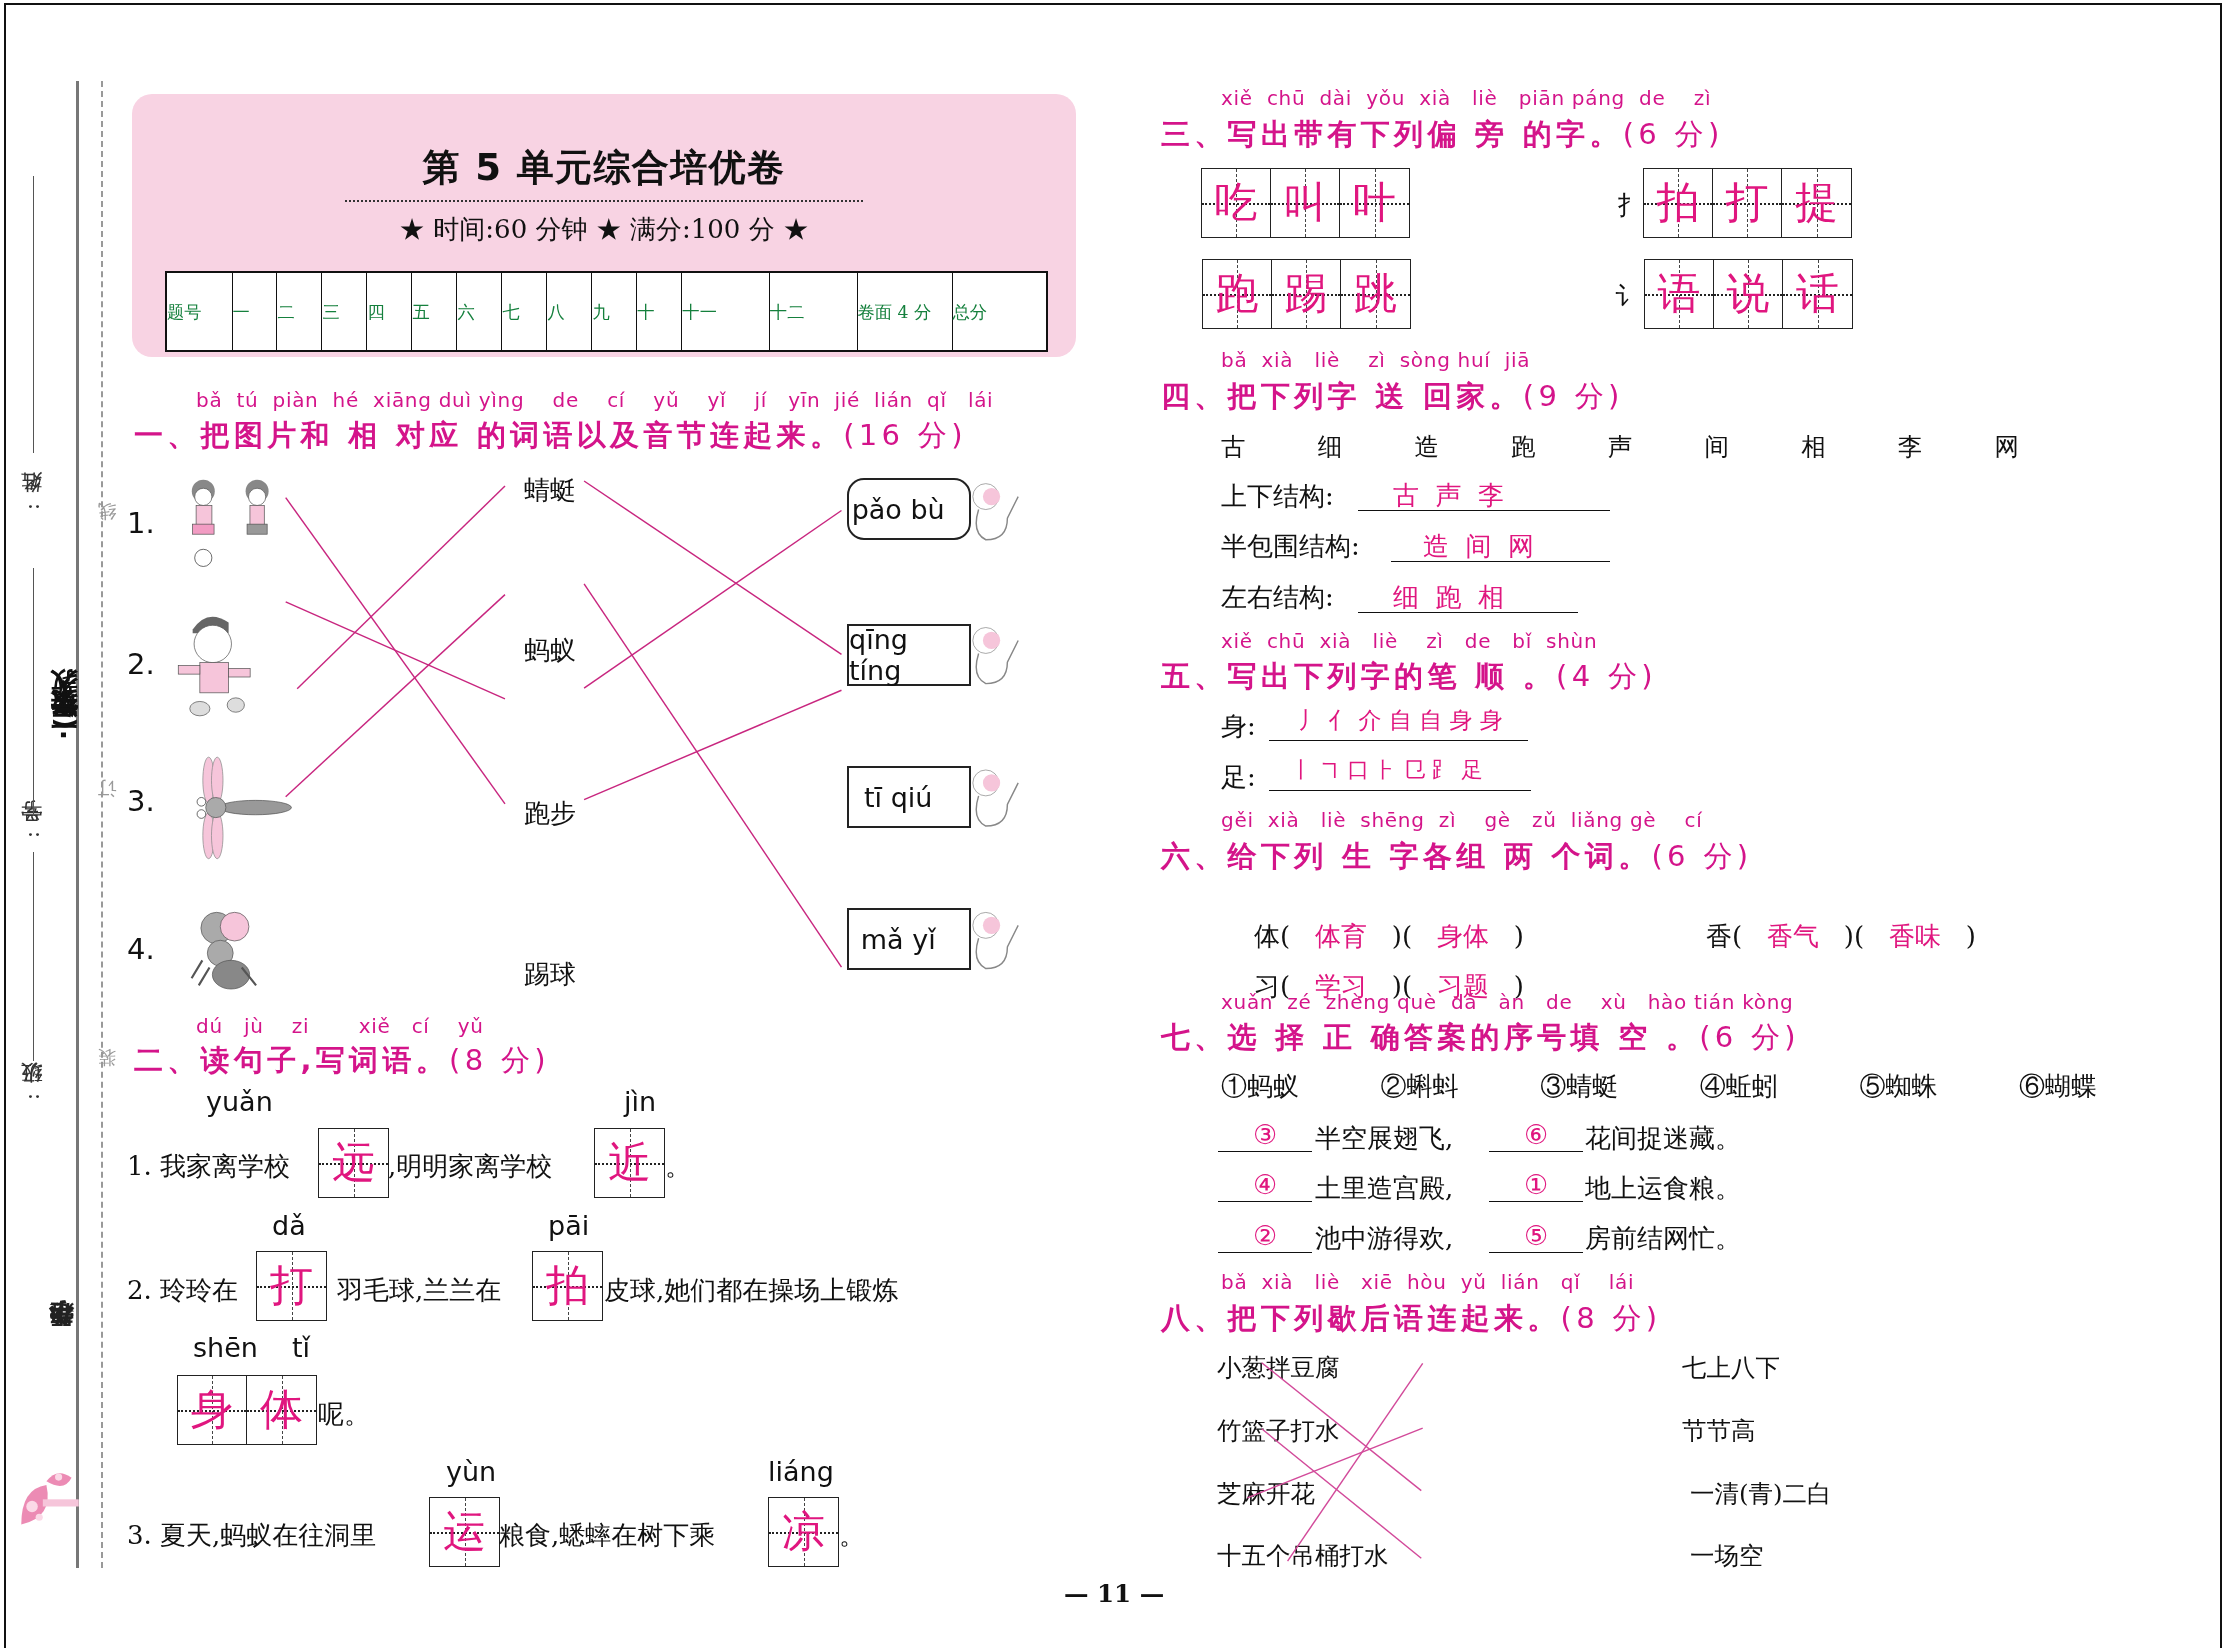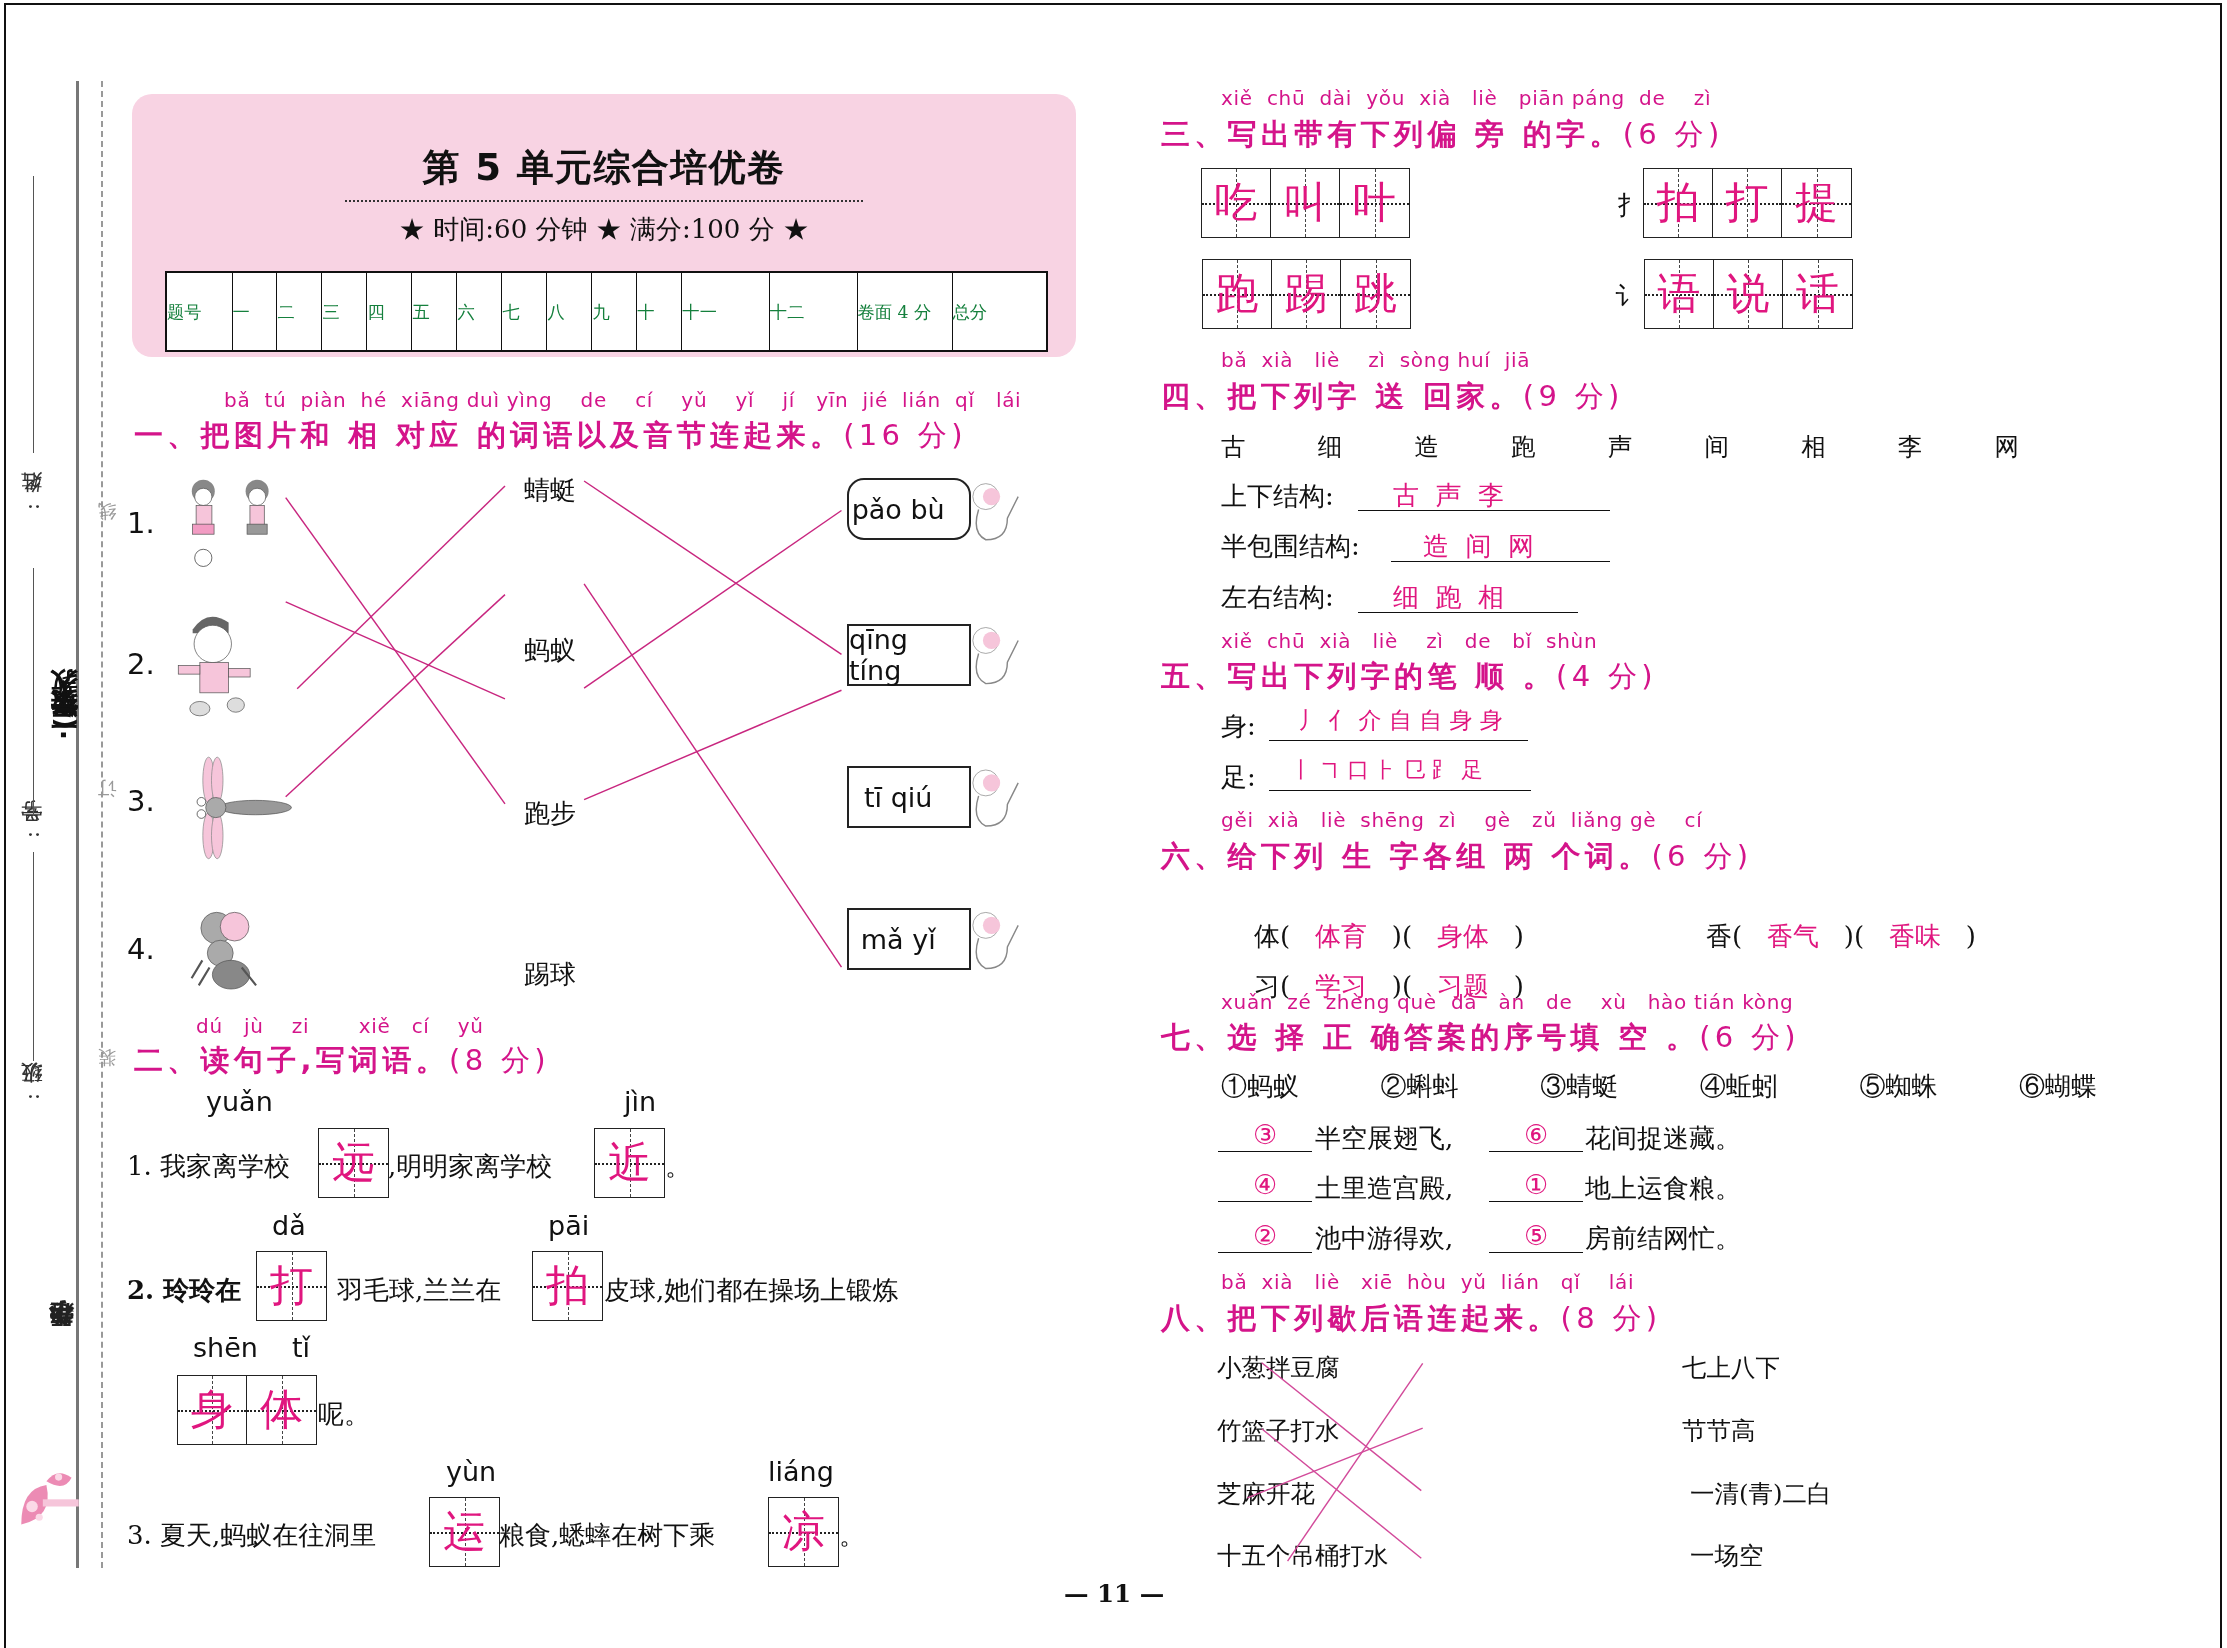--- a/index.html
+++ b/index.html
@@ -104,21 +104,21 @@
       <td>十一</td>
       <td>十二</td>
       <td style="width:95px">卷面 4 分</td>
       <td style="width:95px">总分</td>
     </tr>
   </tbody>
     </table>
 </div>
 
 <div>
-  <div class="pinyin" style="left:196px; top:388px;margin-left:28px;">bǎ  tú  piàn  hé  xiāng duì yìng    de    cí    yǔ    yǐ    jí   yīn  jié  lián  qǐ   lái</div>
+  <div class="pinyin" style="left:196px; top:388px;">bǎ  tú  piàn  hé  xiāng duì yìng    de    cí    yǔ    yǐ    jí   yīn  jié  lián  qǐ   lái</div>
   <div class="sec-head" style="left:134px; top:416px;"><span>一、把图片和 相 对应 的词语以及音节连起来。</span><span class="sec-score">(16 分)</span></div>
 
   <div class="num" style="left:127px; top:506px;">1.</div>
   <div class="num" style="left:127px; top:647px;">2.</div>
   <div class="num" style="left:127px; top:784px;">3.</div>
   <div class="num" style="left:127px; top:932px;">4.</div>
 
   <svg class="pic" style="left:171px; top:475px;" width="122" height="94" viewBox="0 0 170 130">
     <circle cx="45" cy="22" r="16" fill="#888"></circle>
       <circle cx="45" cy="30" r="12" fill="#fff" stroke="#555"></circle>
@@ -219,21 +219,21 @@
   <div class="txt" style="left:388px; top:1149px;">,明明家离学校</div>
   <div class="tzg" style="left:594px; top:1128px;">
       <div class="cell">
         <span>近</span>
       </div>
     </div>
   <div class="txt" style="left:665px; top:1149px;">。</div>
 
   <div class="py-black" style="left:272px; top:1210px;">dǎ</div>
   <div class="py-black" style="left:548px; top:1210px;">pāi</div>
-  <div class="txt" style="left:127px; top:1273px;font-weight:bold;">2. 玲玲在</div>
+  <div class="txt" style="left:127px; top:1273px;">2. 玲玲在</div>
   <div class="tzg" style="left:256px; top:1251px;">
       <div class="cell">
         <span>打</span>
       </div>
     </div>
   <div class="txt" style="left:328px; top:1273px;padding-left:9px;">羽毛球,兰兰在</div>
   <div class="tzg" style="left:532px; top:1251px;">
       <div class="cell">
         <span>拍</span>
       </div>

